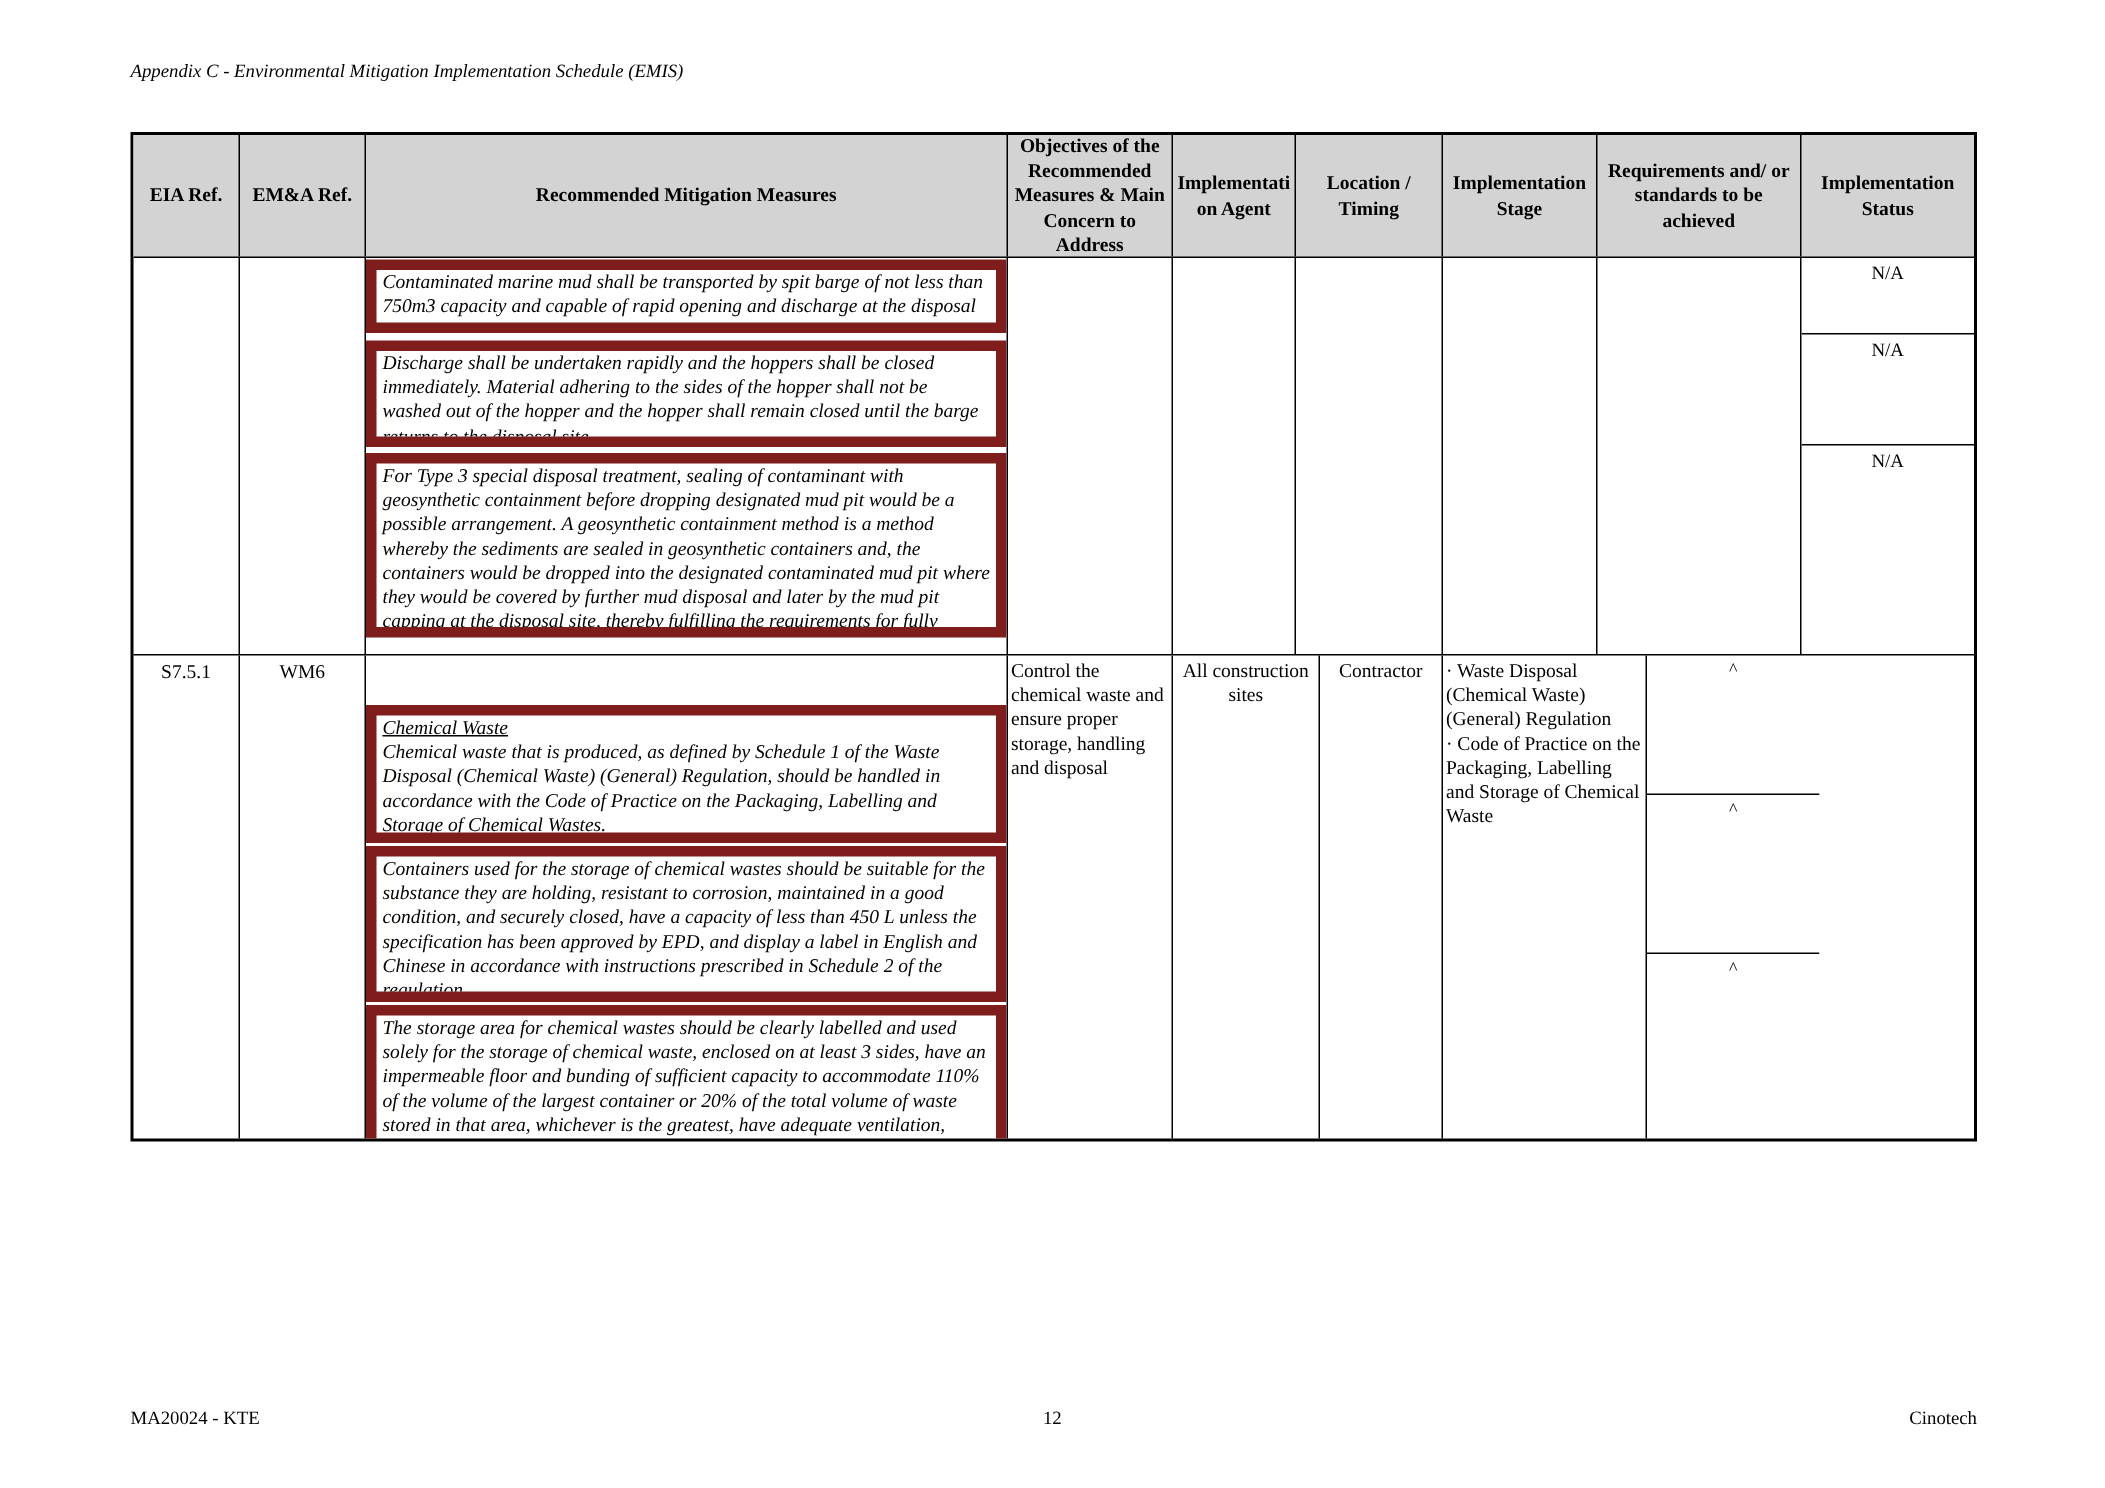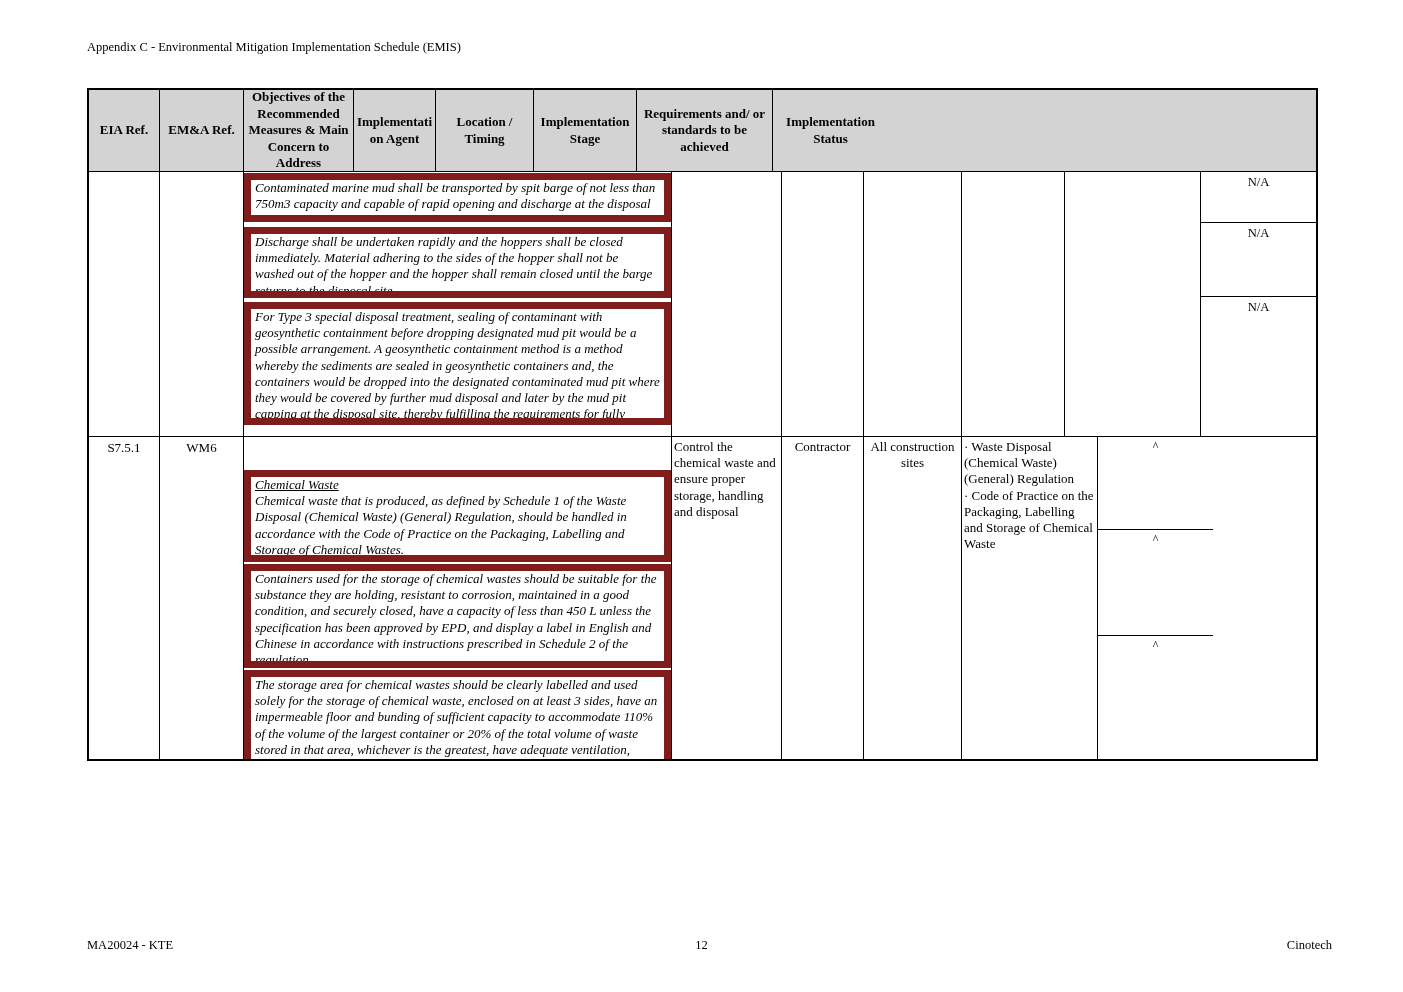--- a/index.html
+++ b/index.html
@@ -1,20 +1,20 @@
 <!DOCTYPE html>
 <html><head>
 <meta charset="utf-8">
 <style>
   html,body{margin:0;padding:0;}
   body{
     width:1403px;height:992px;background:#ffffff;position:relative;
     font-family:"Liberation Serif", serif;color:#000;overflow:hidden;
   }
-  .page-title{position:absolute;left:87px;top:40px;font-size:12.5px;}
+  .page-title{position:absolute;left:87px;top:40px;font-size:12.5px;font-style:italic;}
   .emis-table{
     position:absolute;left:87px;top:88px;width:1231px;height:673px;
     border:2px solid #000;box-sizing:border-box;background:#fff;
   }
   .row{display:flex;box-sizing:border-box;}
   .thead{height:82px;border-bottom:1px solid #000;background:#d3d3d3;}
   .block1{height:265px;border-bottom:1px solid #000;}
   .block2{height:322px;}
   .cell{box-sizing:border-box;border-right:1px solid #000;overflow:hidden;font-size:13px;line-height:16.2px;}
   .cell:last-child{border-right:none;}
@@ -40,32 +40,33 @@
   .scell.caret{font-size:12px;padding-top:1px;}
   .sb1 .s1{height:51px;border-bottom:1px solid #000;}
   .sb1 .s2{height:74px;border-bottom:1px solid #000;}
   .sb1 .s3{height:140px;}
   .sb2 .s1{height:93px;border-bottom:1px solid #000;}
   .sb2 .s2{height:106px;border-bottom:1px solid #000;}
   .sb2 .s3{height:123px;}
   .footer{position:absolute;top:938px;left:0;width:1403px;font-size:12.5px;}
   .footer .fl{position:absolute;left:87px;}
   .footer .fc{position:absolute;left:0;width:100%;text-align:center;}
-  .footer .fr{position:absolute;right:71px;}
+  .footer .fr{position:absolute;right:85px;}
 </style>
 </head>
 <body>
 
 <div class="page-title">Appendix C - Environmental Mitigation Implementation Schedule (EMIS)</div>
 
 <div class="emis-table">
 
   <div class="row thead">
     <div class="cell c1 hcell">EIA Ref.</div>
     <div class="cell c2 hcell">EM&amp;A Ref.</div>
+    <div class="cell c3 hcell">Recommended Mitigation Measures</div>
     <div class="cell c4 hcell">Objectives of the Recommended Measures &amp; Main Concern to Address</div>
     <div class="cell c5 hcell break">Implementation Agent</div>
     <div class="cell c6 hcell">Location / Timing</div>
     <div class="cell c7 hcell">Implementation Stage</div>
     <div class="cell c8 hcell">Requirements and/ or standards to be achieved</div>
     <div class="cell c9 hcell">Implementation Status</div>
   </div>
 
   <div class="row block1">
     <div class="cell c1 refcell"></div>
@@ -95,22 +96,22 @@
     <div class="cell c2 refcell">WM6</div>
     <div class="cell c3 measures b2">
       <div class="mbox m1">
         <div class="mhead">Chemical Waste</div>
         <span>Chemical waste that is produced, as defined by Schedule 1 of the Waste Disposal (Chemical Waste) (General) Regulation, should be handled in accordance with the Code of Practice on the Packaging, Labelling and Storage of Chemical Wastes.</span>
       </div>
       <div class="mbox m2"><span>Containers used for the storage of chemical wastes should be suitable for the substance they are holding, resistant to corrosion, maintained in a good condition, and securely closed, have a capacity of less than 450 L unless the specification has been approved by EPD, and display a label in English and Chinese in accordance with instructions prescribed in Schedule 2 of the regulation.</span></div>
       <div class="mbox m3"><span>The storage area for chemical wastes should be clearly labelled and used solely for the storage of chemical waste, enclosed on at least 3 sides, have an impermeable floor and bunding of sufficient capacity to accommodate 110% of the volume of the largest container or 20% of the total volume of waste stored in that area, whichever is the greatest, have adequate ventilation, covered to prevent rainfall entering, and arranged so that incompatible materials are adequately separated.</span></div>
     </div>
     <div class="cell c4 objcell">Control the chemical waste and ensure proper storage, handling and disposal</div>
+    <div class="cell c6 ctrcell">All construction sites</div>
     <div class="cell c5 ctrcell">Contractor</div>
-    <div class="cell c6 ctrcell">All construction sites</div>
     <div class="cell c8 reqcell">
       <div>· Waste Disposal (Chemical Waste) (General) Regulation</div>
       <div>· Code of Practice on the Packaging, Labelling and Storage of Chemical Waste</div>
     </div>
     <div class="cell c9 statuscol sb2">
       <div class="scell caret s1">^</div>
       <div class="scell caret s2">^</div>
       <div class="scell caret s3">^</div>
     </div>
   </div>

